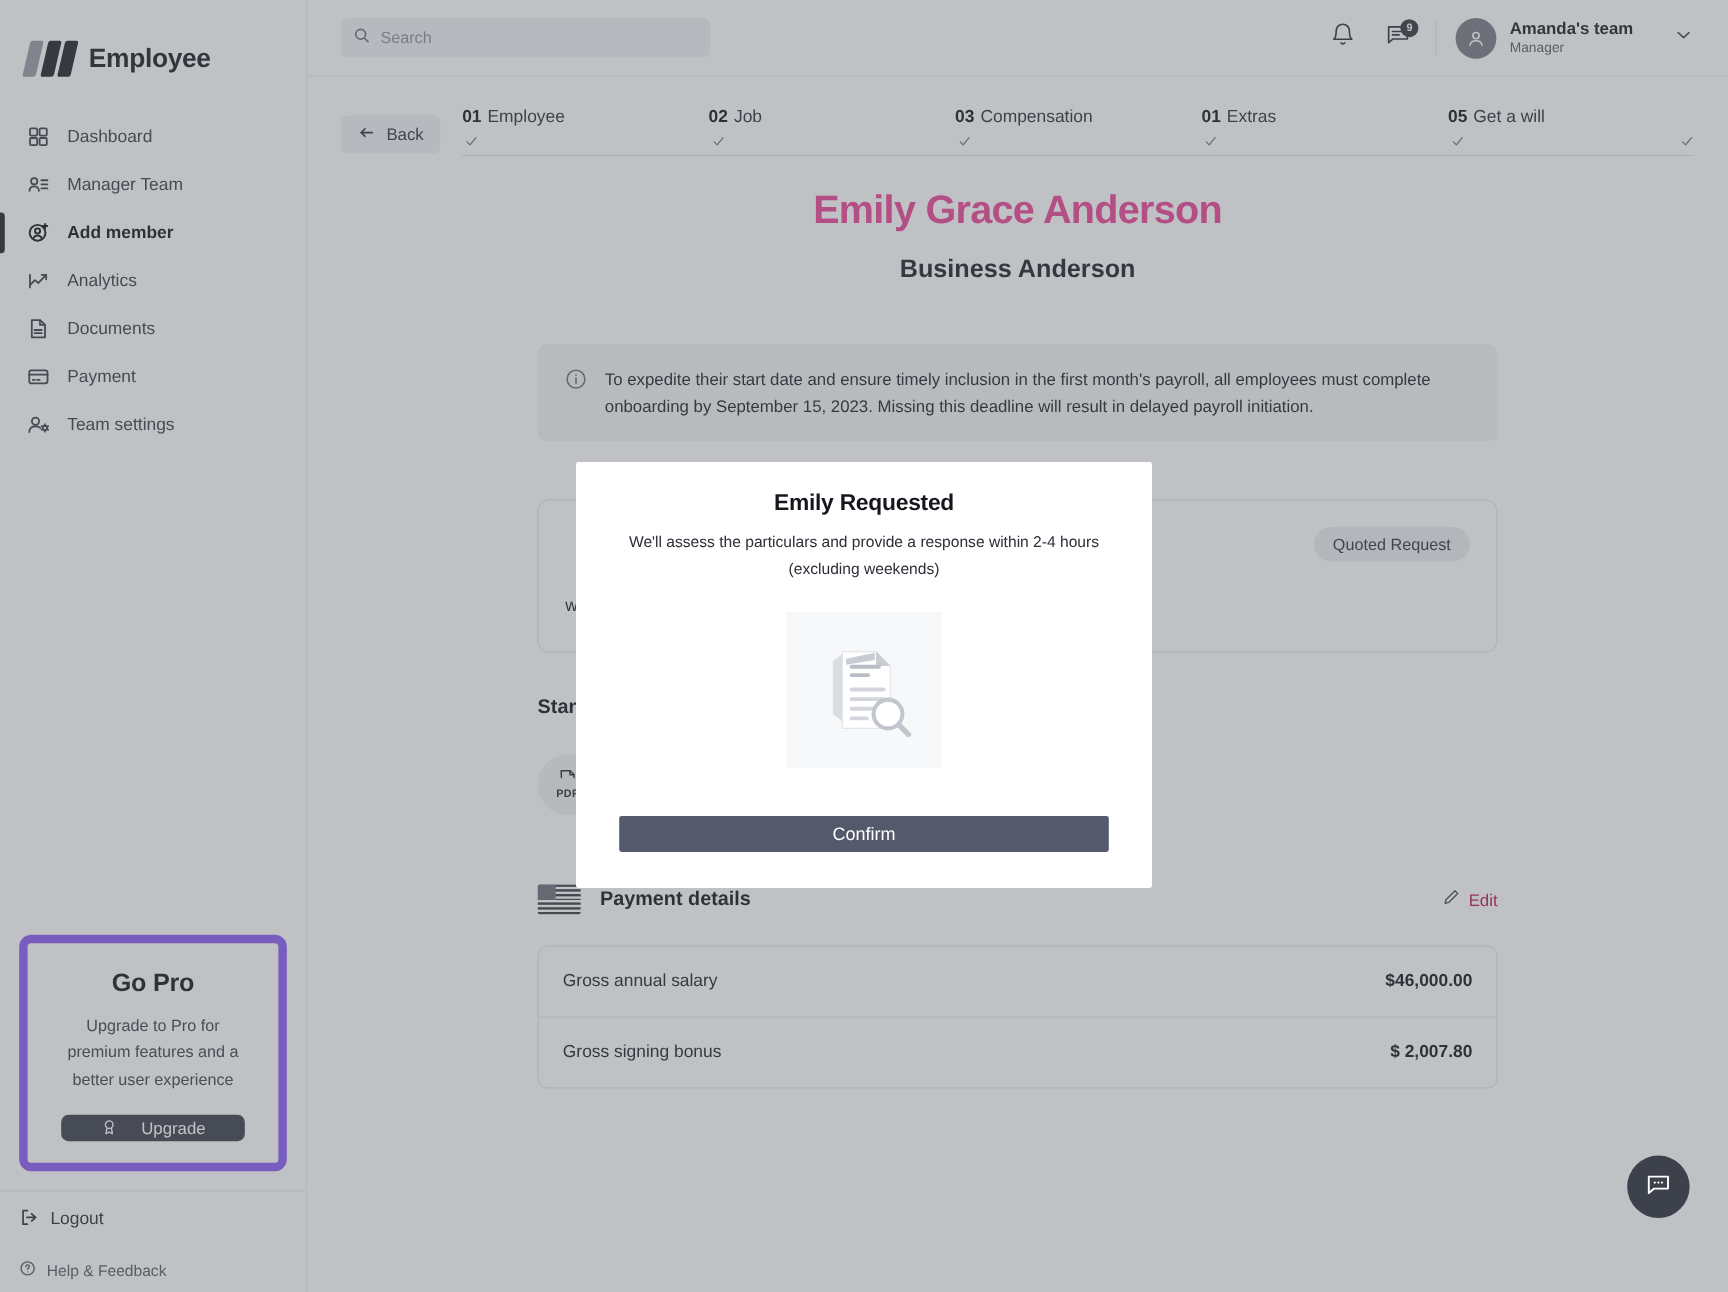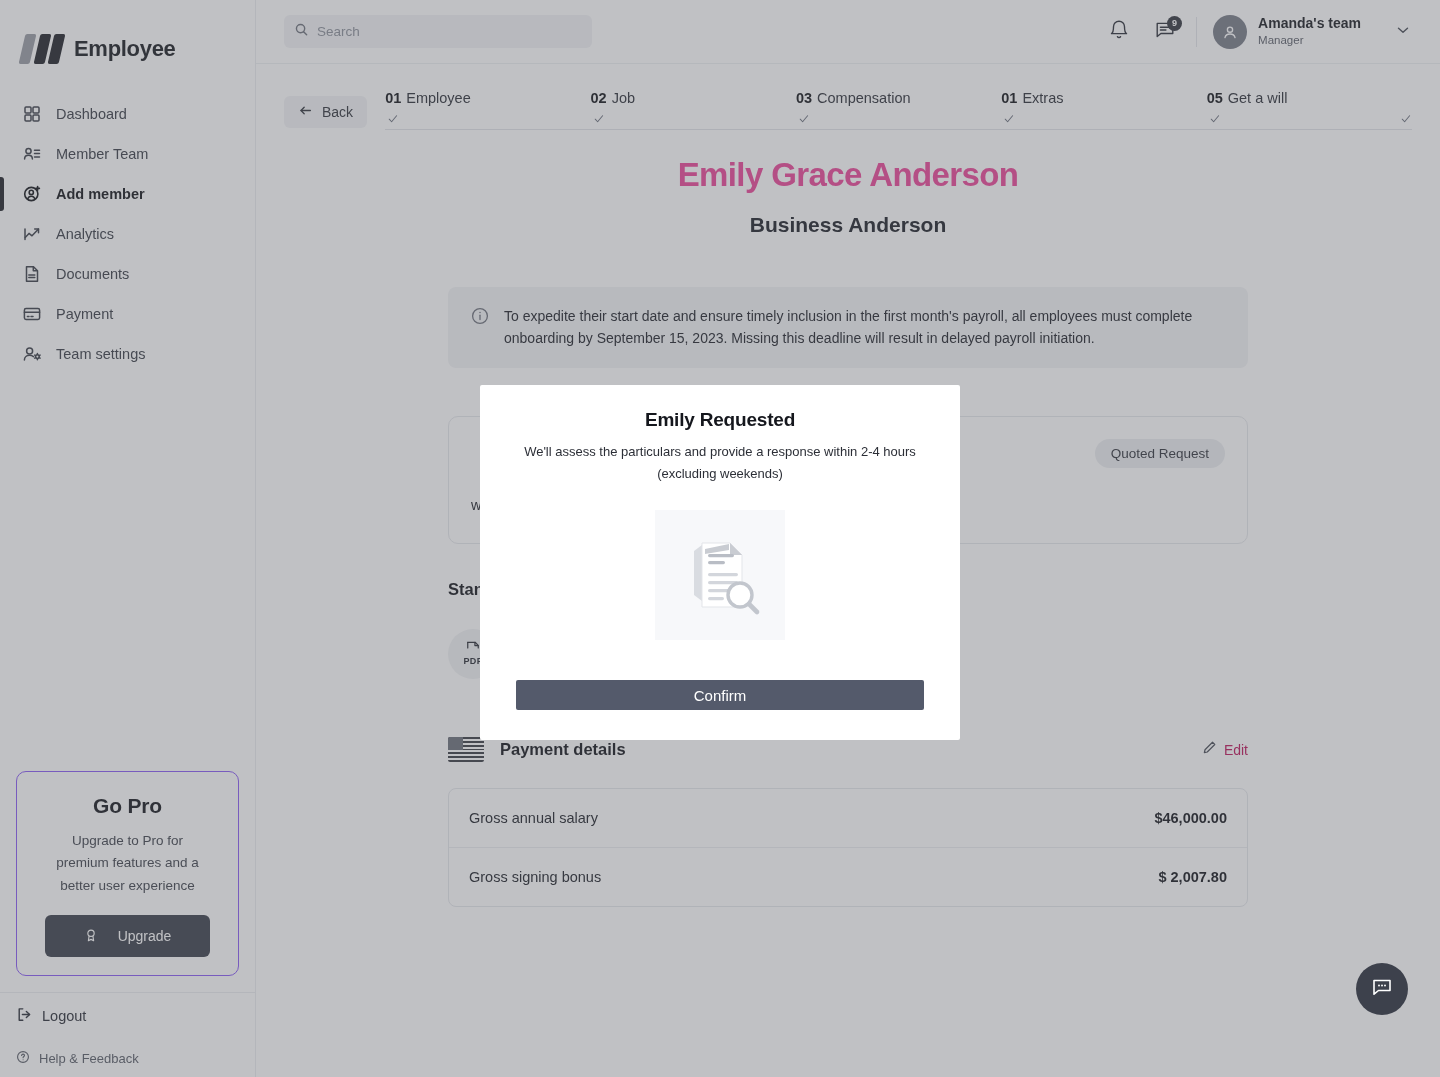--- a/index.html
+++ b/index.html
@@ -51,27 +51,27 @@
   .nav-item.active::before {
     content: ""; position: absolute; left: 0; top: 3px;
     width: 4px; height: 34px; background: #22242a; border-radius: 0 3px 3px 0;
   }
   .nav-ico { width: 20px; height: 20px; flex: 0 0 20px; display: block; }
   .nav-ico svg { display: block; }
 
   .sidebar-spacer { flex: 1 1 auto; }
 
   .gopro {
-    margin: 0 16px 16px; border: 1px solid #8b5cf6; border-radius: 10px;
+    margin: 0 16px 16px; border: 7px solid #8b5cf6; border-radius: 10px;
     padding: 22px 28px 18px; text-align: center;
   }
   .gopro h3 { font-size: 21px; font-weight: 700; color: #17191f; letter-spacing: -0.2px; }
   .gopro p { font-size: 13.5px; line-height: 1.65; color: #41454e; margin-top: 12px; }
   .upgrade-btn {
-    margin-top: 18px; width: 100%; height: 42px;
+    margin-top: 18px; width: 100%; height: 22px;
     background: #3d414c; color: #fff; border: none; border-radius: 6px;
     font-family: inherit; font-size: 14px; cursor: pointer;
     display: flex; align-items: center; justify-content: center; gap: 20px;
   }
 
   .sidebar-foot { border-top: 1px solid #eceef1; padding: 0 16px; }
   .foot-row {
     display: flex; align-items: center; gap: 9px;
     height: 46px; font-size: 14.5px; color: #2d3039; cursor: pointer;
   }
@@ -240,21 +240,21 @@
       </div>
 
       <div class="nav-item">
         <span class="nav-ico">
           <svg width="20" height="20" viewBox="0 0 20 20" fill="none" stroke="#3c4049" stroke-width="1.5" stroke-linecap="round">
             <circle cx="6.5" cy="7" r="2.6"></circle>
               <path d="M2.6 15c0-2.3 1.8-3.7 3.9-3.7s3.9 1.4 3.9 3.7"></path>
             <path d="M12.5 6.2h5M12.5 9.6h5M12.5 13h5"></path>
           </svg>
         </span>
-        <span>Member Team</span>
+        <span>Manager Team</span>
       </div>
 
       <div class="nav-item active">
         <span class="nav-ico">
           <svg width="20" height="20" viewBox="0 0 20 20" fill="none" stroke="#14161b" stroke-width="1.6" stroke-linecap="round">
             <circle cx="9.3" cy="10" r="6.6"></circle>
               <circle cx="9.3" cy="8.4" r="2.1"></circle>
             <path d="M5.9 14.6c.5-1.6 1.8-2.4 3.4-2.4s2.9.8 3.4 2.4"></path>
             <path d="M15.6 2.6v3.6M13.8 4.4h3.6"></path>
           </svg>

